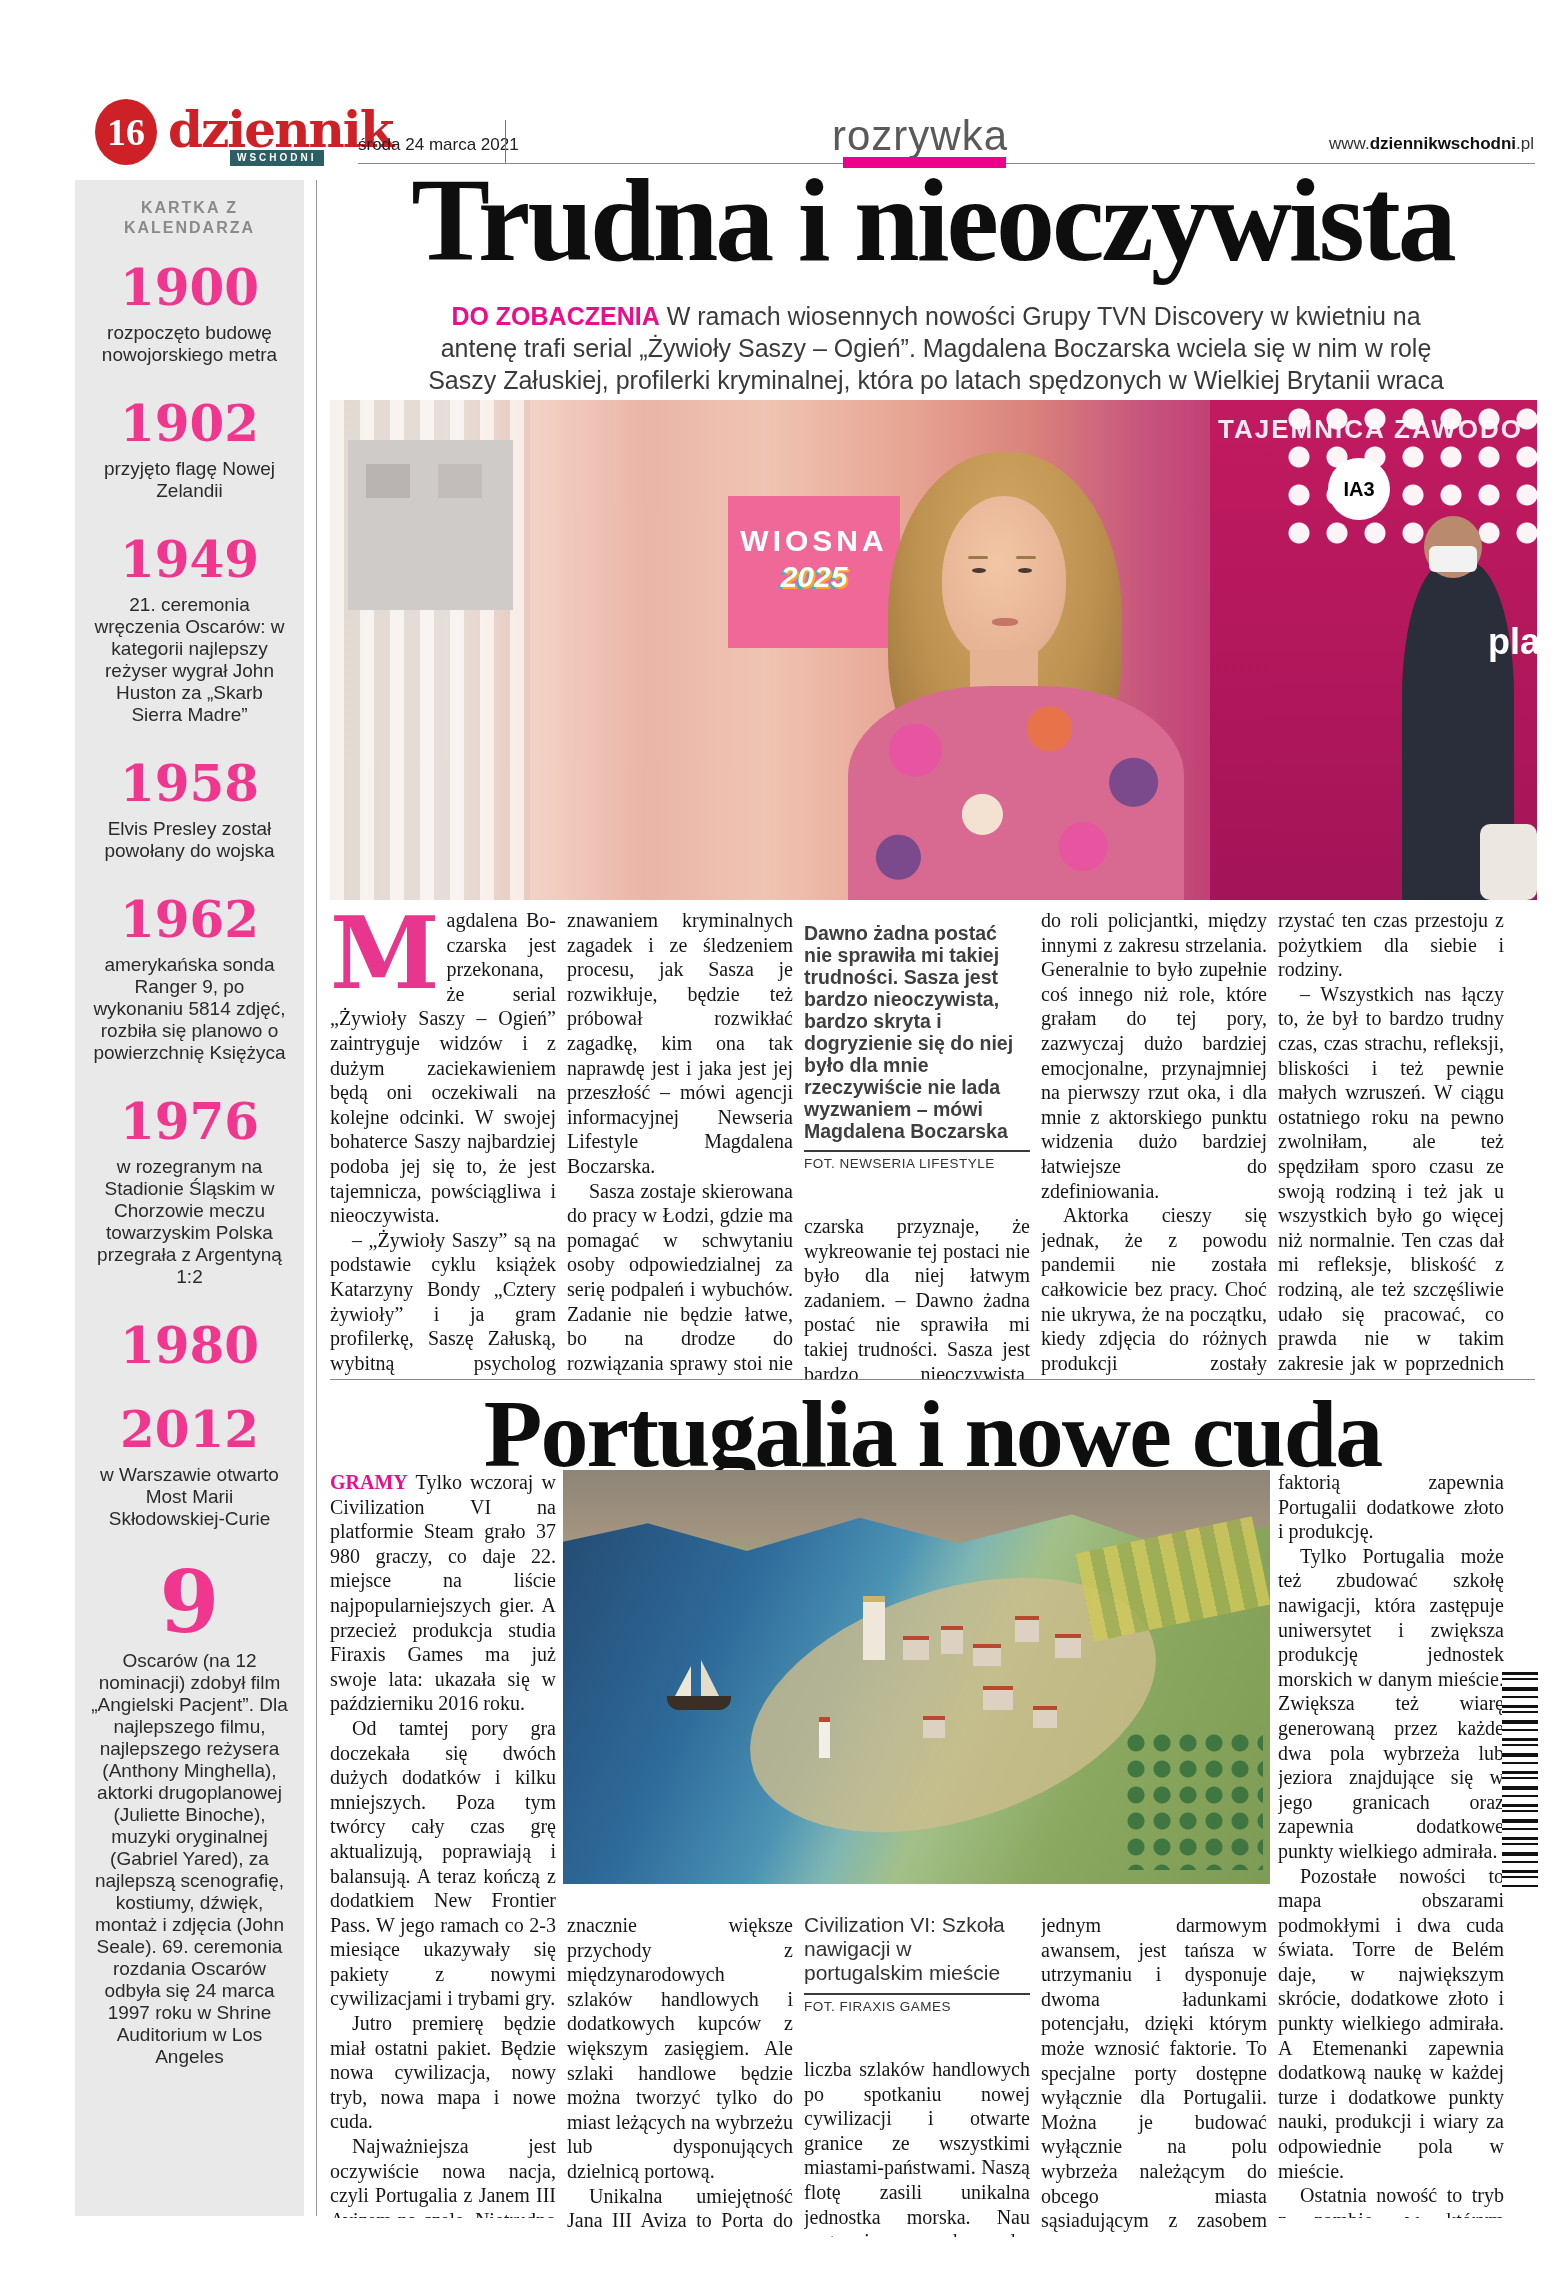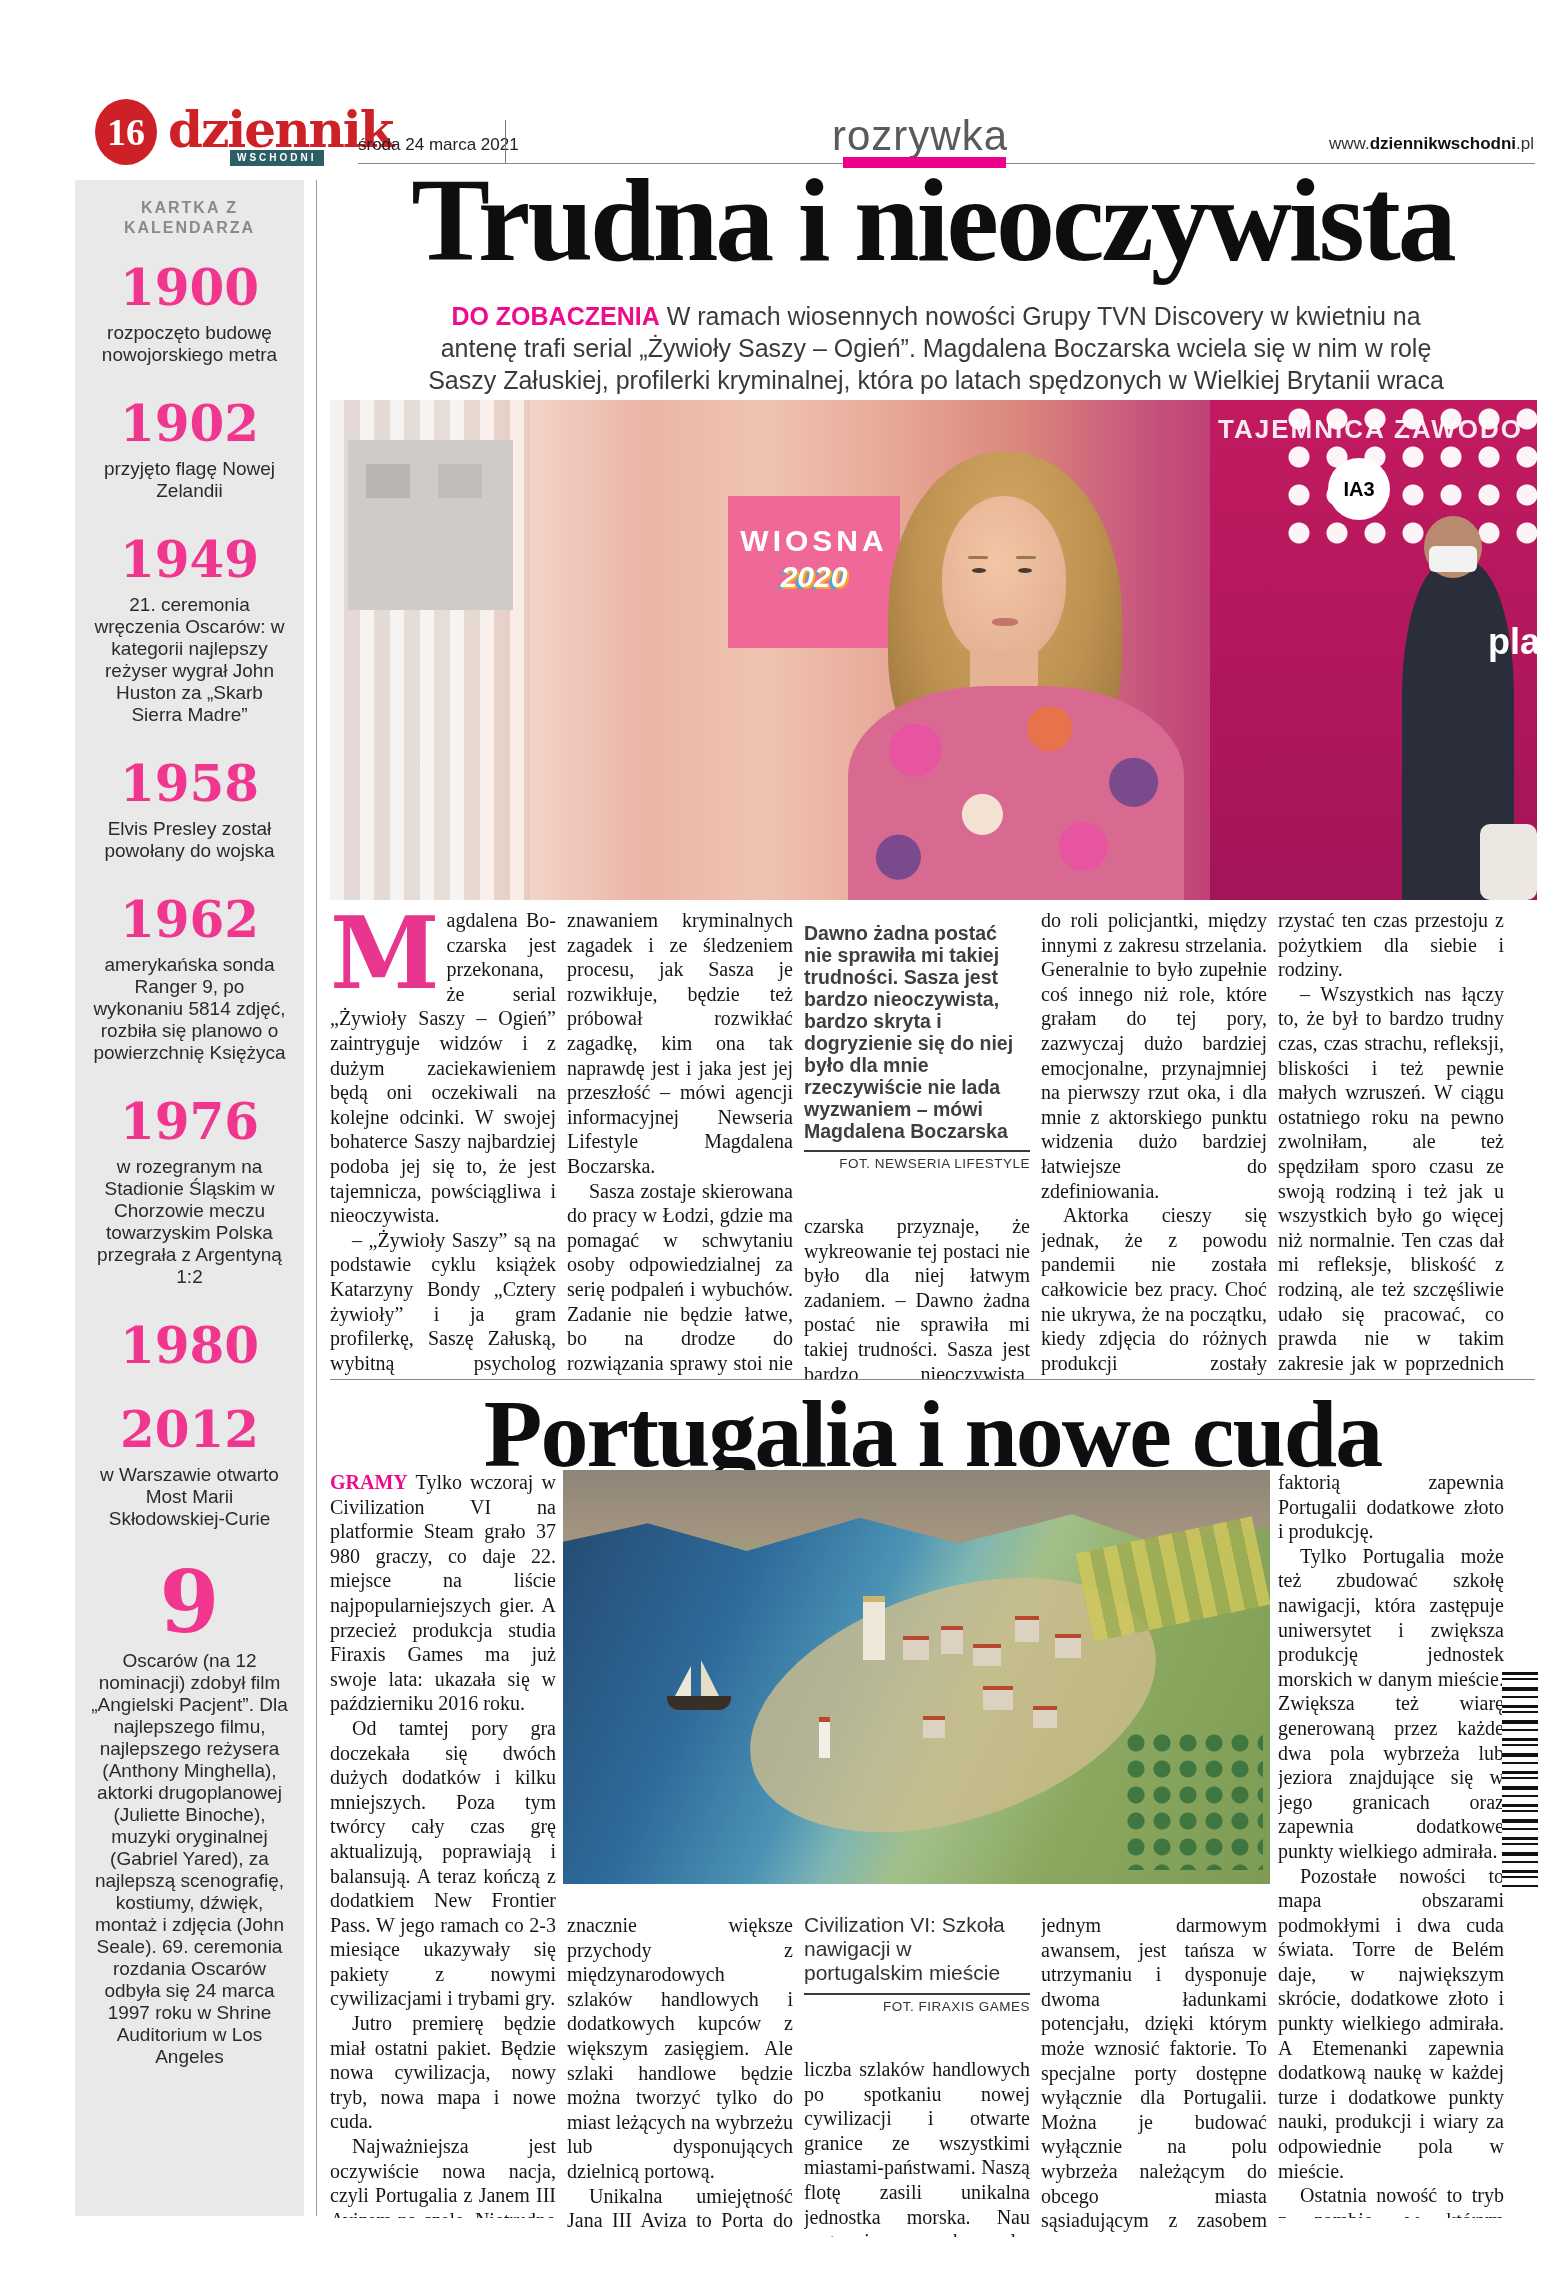--- a/index.html
+++ b/index.html
@@ -81,21 +81,21 @@
   .couch { left:1150px; top:424px; width:57px; height:76px; border-radius:10px; background:#ece7e1; }
 
   
   .col { position:absolute; width:226px; font:20px/24.6px "Liberation Serif", serif; text-align:justify;
          color:#161616; overflow:hidden; }
   .col p { margin:0; }
   .col p.ind { text-indent:22px; }
   .a1c { top:908px; height:472px; }
   .dropcap { float:left; color:#e8368f; font:bold 99px/82px "DejaVu Serif", serif; margin:4px 7px 0 0; }
   .quote { font:bold 19.5px/22px "Liberation Sans", sans-serif; color:#3f3f3f; text-align:left; padding-top:14px; }
-  .credit { display:block; border-top:2px solid #3a3a3a; margin-top:8px; padding-top:3px; text-align:right;
+  .credit { display:block; border-top:2px solid #3a3a3a; margin-top:8px; padding-top:3px; text-align:left;
             font:13.5px/17px "Liberation Sans", sans-serif; color:#333; letter-spacing:.5px; }
   .after-credit { margin-top:42px !important; }
 
   
   .rule2 { left:330px; top:1379px; width:1205px; height:1px; background:#8a8a8a; }
   .a2-title { left:330px; top:1384px; width:1205px; text-align:center; font:bold 96px/100px "Liberation Serif", serif;
               color:#0e0e0e; letter-spacing:-2px; }
   .caption { font:21px/24px "Liberation Sans", sans-serif; color:#333; text-align:left; }
 
   
@@ -186,21 +186,21 @@
   </div>
 
   <div class="abs photo1">
     <div class="abs curtain"></div>
     <div class="abs graywall">
       <div class="w1"></div>
       <div class="w2"></div>
     </div>
     <div class="abs wiosna">
       <div class="w-word">WIOSNA</div>
-      <div class="w-year">2020</div>
+      <div class="w-year">2025</div>
     </div>
     <div class="abs magenta-wall"></div>
     <div class="abs dots"></div>
     <div class="abs backdrop-text">TAJEMNICA ZAWODO</div>
     <div class="abs badge">IA3</div>
     <div class="abs figure-body"></div>
     <div class="abs figure-head"></div>
     <div class="abs figure-mask"></div>
     <div class="abs play">play</div>
     <div class="abs couch"></div>

